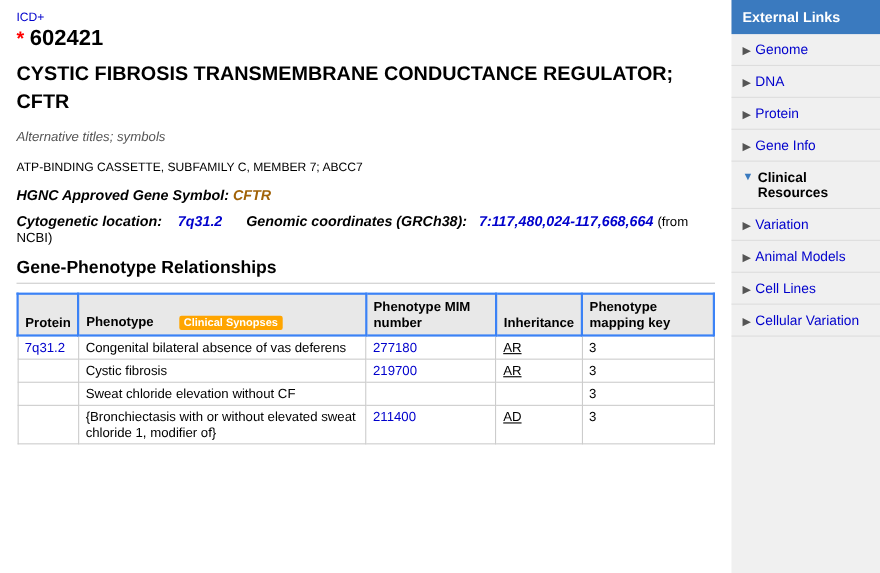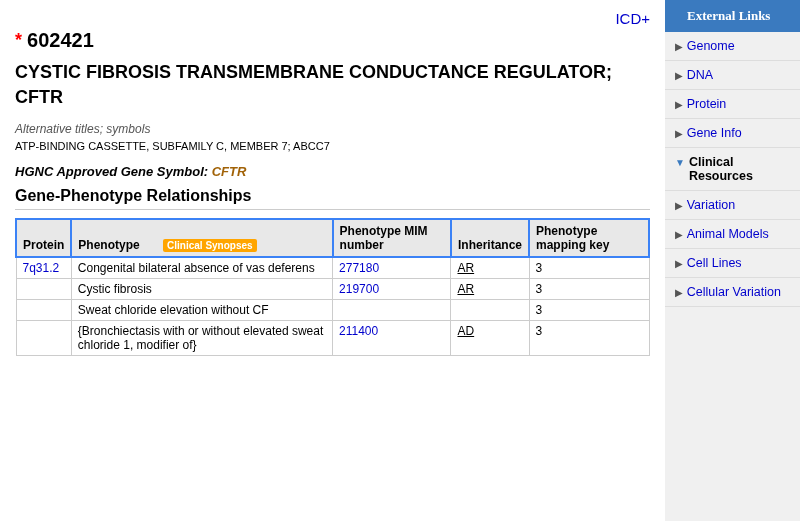--- a/index.html
+++ b/index.html
@@ -14,23 +14,22 @@
       display: flex;
     }
 
     .main-content {
       flex: 1;
       padding: 10px 15px;
       overflow: hidden;
     }
 
     .icd-link {
-      text-align: right;
-      color: #00c;
-      font-size: 15px;
+      color: #00c;
+      font-size: 11px;
       margin-bottom: 2px;
     }
 
     .icd-link a {
       color: #00c;
       text-decoration: none;
     }
 
     .entry-id {
       display: flex;
@@ -54,21 +53,21 @@
       font-size: 18px;
       font-weight: bold;
       margin-bottom: 12px;
       line-height: 1.4;
     }
 
     .alt-titles-label {
       font-style: italic;
       color: #555;
       font-size: 12px;
-      margin-bottom: 4px;
+      margin-bottom: 15px;
     }
 
     .alt-titles {
       font-size: 11px;
       margin-bottom: 12px;
     }
 
     .hgnc-line {
       font-style: italic;
       font-weight: bold;
@@ -148,23 +147,22 @@
     .sidebar {
       width: 135px;
       background: #f0f0f0;
       flex-shrink: 0;
     }
 
     .sidebar-header {
       background: #3a7abf;
       color: white;
       font-weight: bold;
-      padding: 8px 22px;
+      padding: 8px 10px;
       font-size: 13px;
-      font-family: Liberation Serif, serif;
     }
 
     .sidebar-item {
       display: flex;
       align-items: flex-start;
       padding: 7px 10px;
       border-bottom: 1px solid #ddd;
       cursor: pointer;
       font-size: 12.5px;
       color: #00c;
@@ -204,20 +202,32 @@
   <div class="gene-title">CYSTIC FIBROSIS TRANSMEMBRANE CONDUCTANCE REGULATOR; CFTR</div>
 
   <div class="alt-titles-label">Alternative titles; symbols</div>
   <div class="alt-titles">ATP-BINDING CASSETTE, SUBFAMILY C, MEMBER 7; ABCC7</div>
 
   <div class="hgnc-line">
     <span>HGNC Approved Gene Symbol:</span>
     <a href="#">CFTR</a>
   </div>
 
+  <div class="cytogenetic-line">
+    <span>Cytogenetic location:</span>
+    &nbsp;&nbsp;
+    <a href="#">7q31.2</a>
+    &nbsp;&nbsp;&nbsp;&nbsp;
+    <span>Genomic coordinates (GRCh38):</span>
+    &nbsp;
+    <a href="#">
+      <span>7:117,480,024-117,668,664</span>
+    </a>
+    <span class="from-ncbi"> (from NCBI)</span>
+  </div>
 
   <div class="section-title">Gene-Phenotype Relationships</div>
 
   <table>
     <thead>
       <tr>
         <th>Protein</th>
         <th>
           Phenotype
           <span class="clinical-synopses-badge">Clinical Synopses</span>

